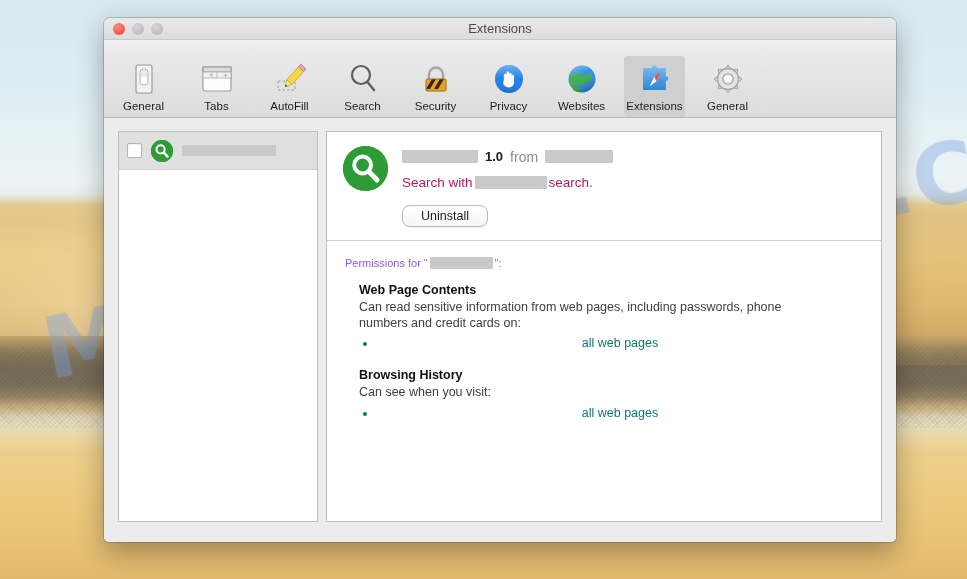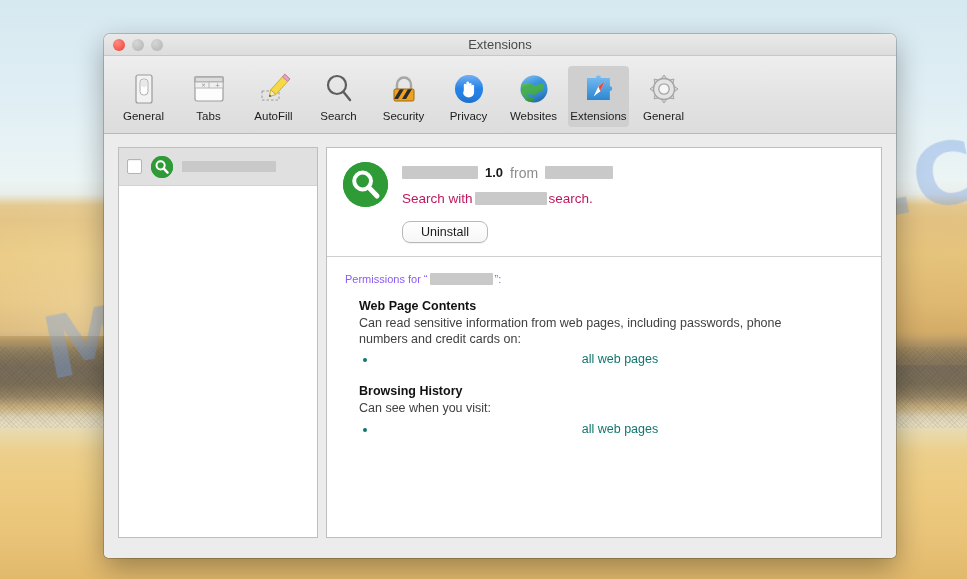--- a/index.html
+++ b/index.html
@@ -94,21 +94,21 @@
     white-space: nowrap;
     pointer-events: none;
     filter: blur(0.6px);
     z-index: 5;
   }
 
   
   #window {
     position: absolute;
     left: 104px;
-    top: 34px;
+    top: 18px;
     width: 792px;
     height: 524px;
     border-radius: 6px 6px 5px 5px;
     background: #ececec;
     box-shadow: 0 10px 28px rgba(0,0,0,0.33), 0 0 0 1px rgba(0,0,0,0.18);
     overflow: hidden;
     z-index: 10;
   }
 
   .titlebar {
@@ -139,23 +139,23 @@
     line-height: 22px;
     font-family: "Liberation Sans", sans-serif;
   }
 
   
   .toolbar {
     height: 78px;
     background: linear-gradient(180deg, #eeeeee 0%, #e3e3e3 55%, #dcdcdc 100%);
     border-bottom: 1px solid #b8b8b8;
     display: flex;
-    align-items: center;
+    align-items: flex-end;
     padding: 3px 0 0 9px;
-    gap: 4px;
+    gap: 12px;
   }
   .tbitem {
     width: 61px;
     padding: 5px 0 4px 0;
     display: flex;
     flex-direction: column;
     align-items: center;
     gap: 3px;
     border-radius: 4px;
     cursor: default;

